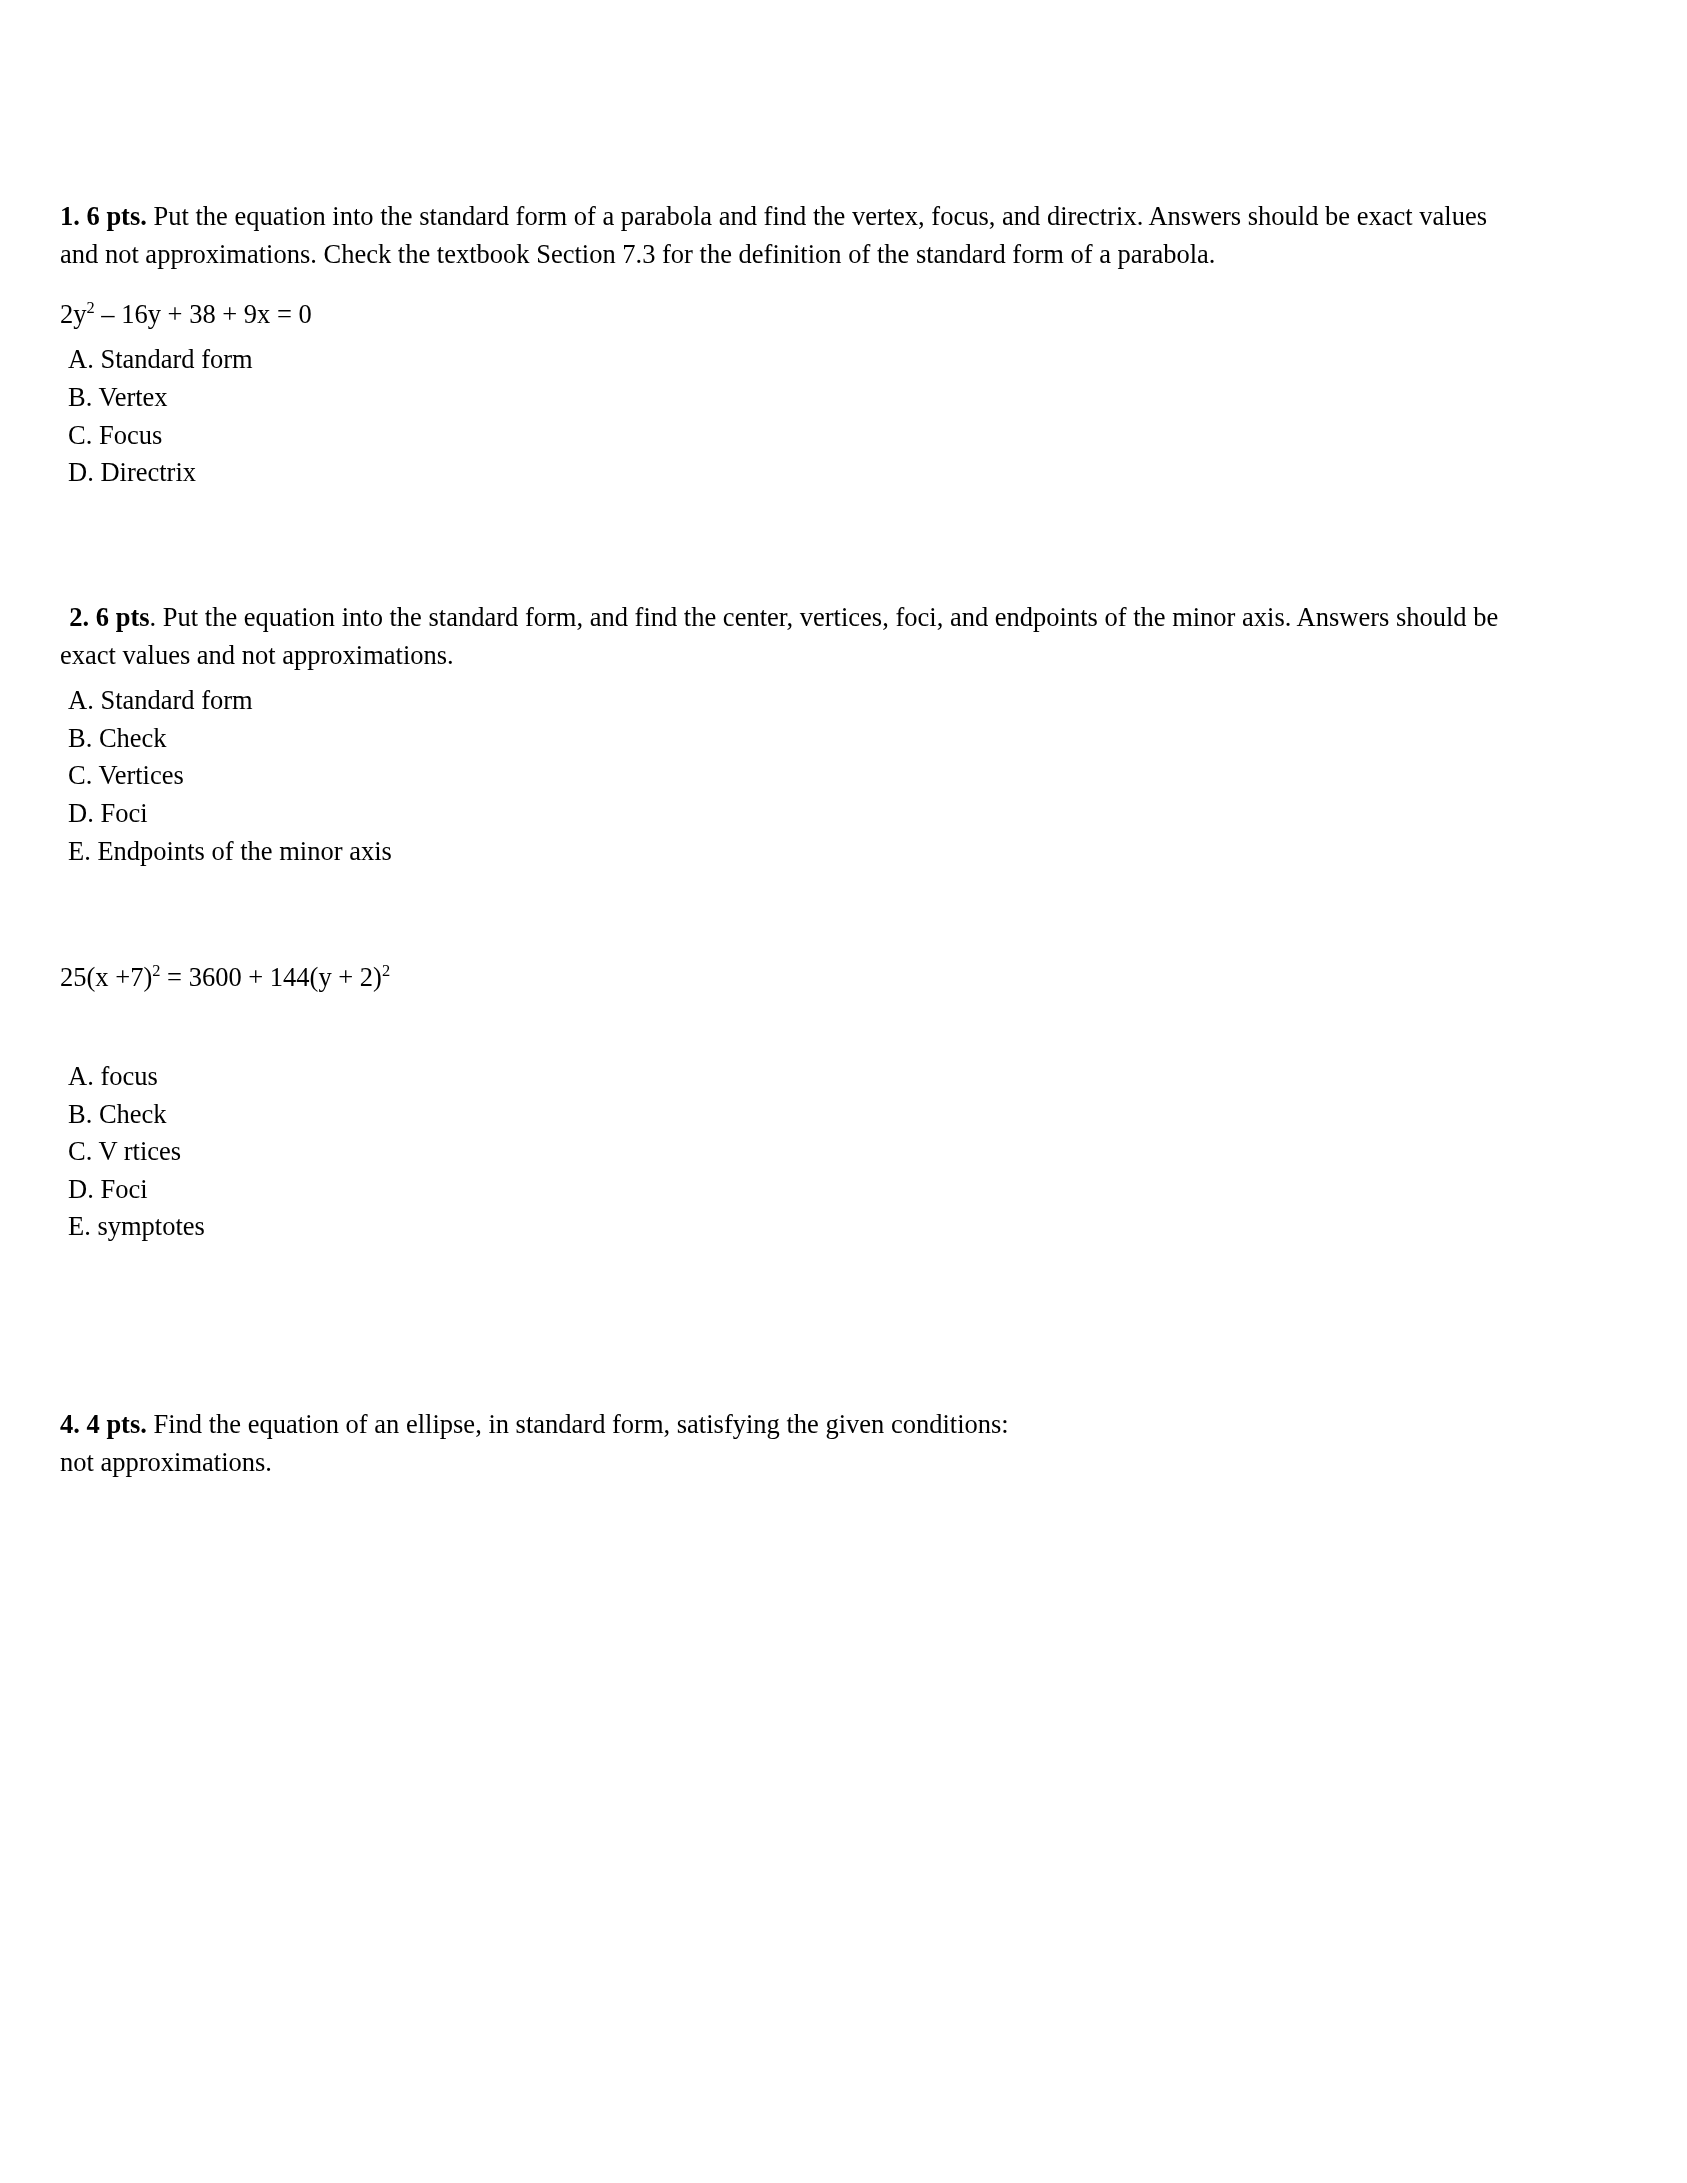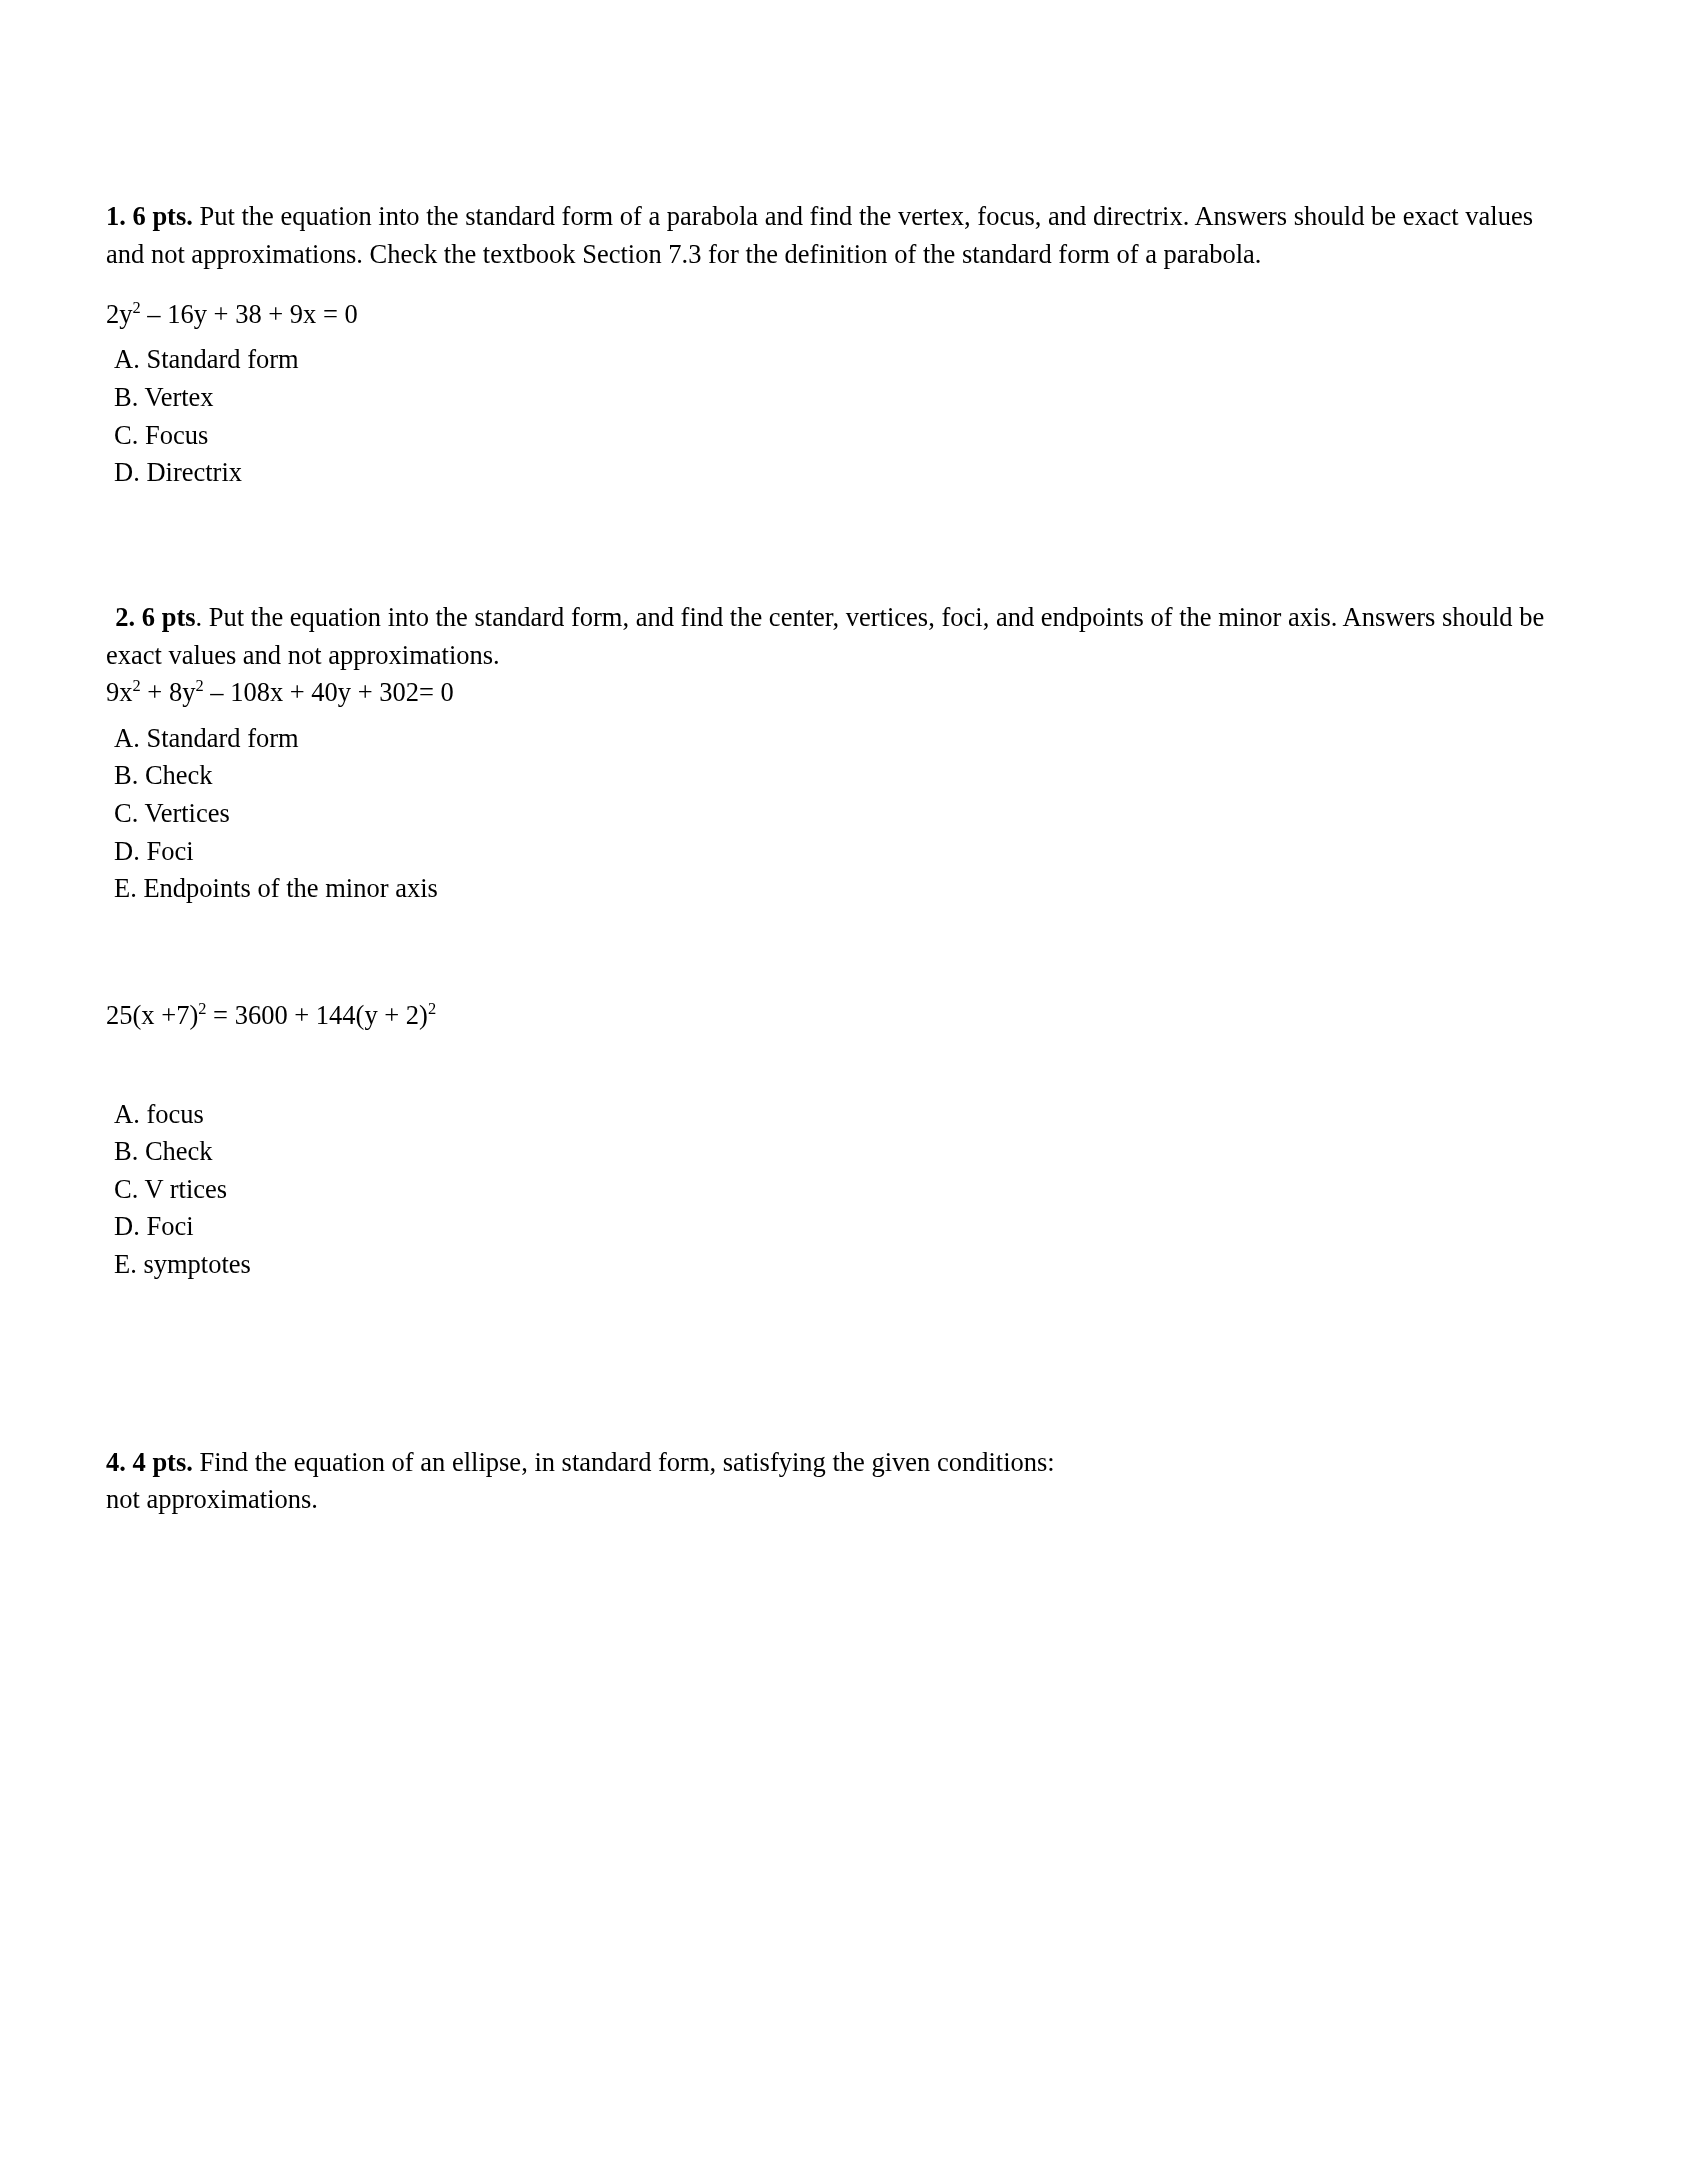--- a/index.html
+++ b/index.html
@@ -12,21 +12,21 @@
     height: 2183px;
     font-family: "Liberation Serif", serif;
     color: #000000;
     -webkit-font-smoothing: antialiased;
   }
   .page {
     position: relative;
     width: 1687px;
     height: 1559px;
     box-sizing: border-box;
-    padding: 198px 126px 0 106px;
+    padding: 198px 126px 0 60px;
   }
   .doc {
     width: 1442px;
     font-size: 26.5px;
     line-height: 1.42;
   }
   .problem {
     margin: 0;
   }
   .q-intro {
@@ -77,21 +77,20 @@
         <li>B. Vertex</li>
         <li>C. Focus</li>
         <li>D. Directrix</li>
       </ul>
     </div>
 
     <div class="gap-xl"></div>
 
     <div class="problem">
       <p class="q-intro q-indent"><span class="bold">2.</span>  <span class="bold">6 pts</span><span>. Put the equation into the standard form, and find the center, vertices, foci, and endpoints of the minor axis.  Answers should be exact values and not approximations.</span></p>
-      <p class="eq">9x<sup>2</sup> + 8y<sup>2</sup> – 108x + 40y + 302= 0</p>
       <ul class="choices">
         <li>A. Standard form</li>
         <li>B. Check</li>
         <li>C. Vertices</li>
         <li>D. Foci</li>
         <li>E. Endpoints of the minor axis</li>
       </ul>
     </div>
 
     <div class="gap-lg"></div>

